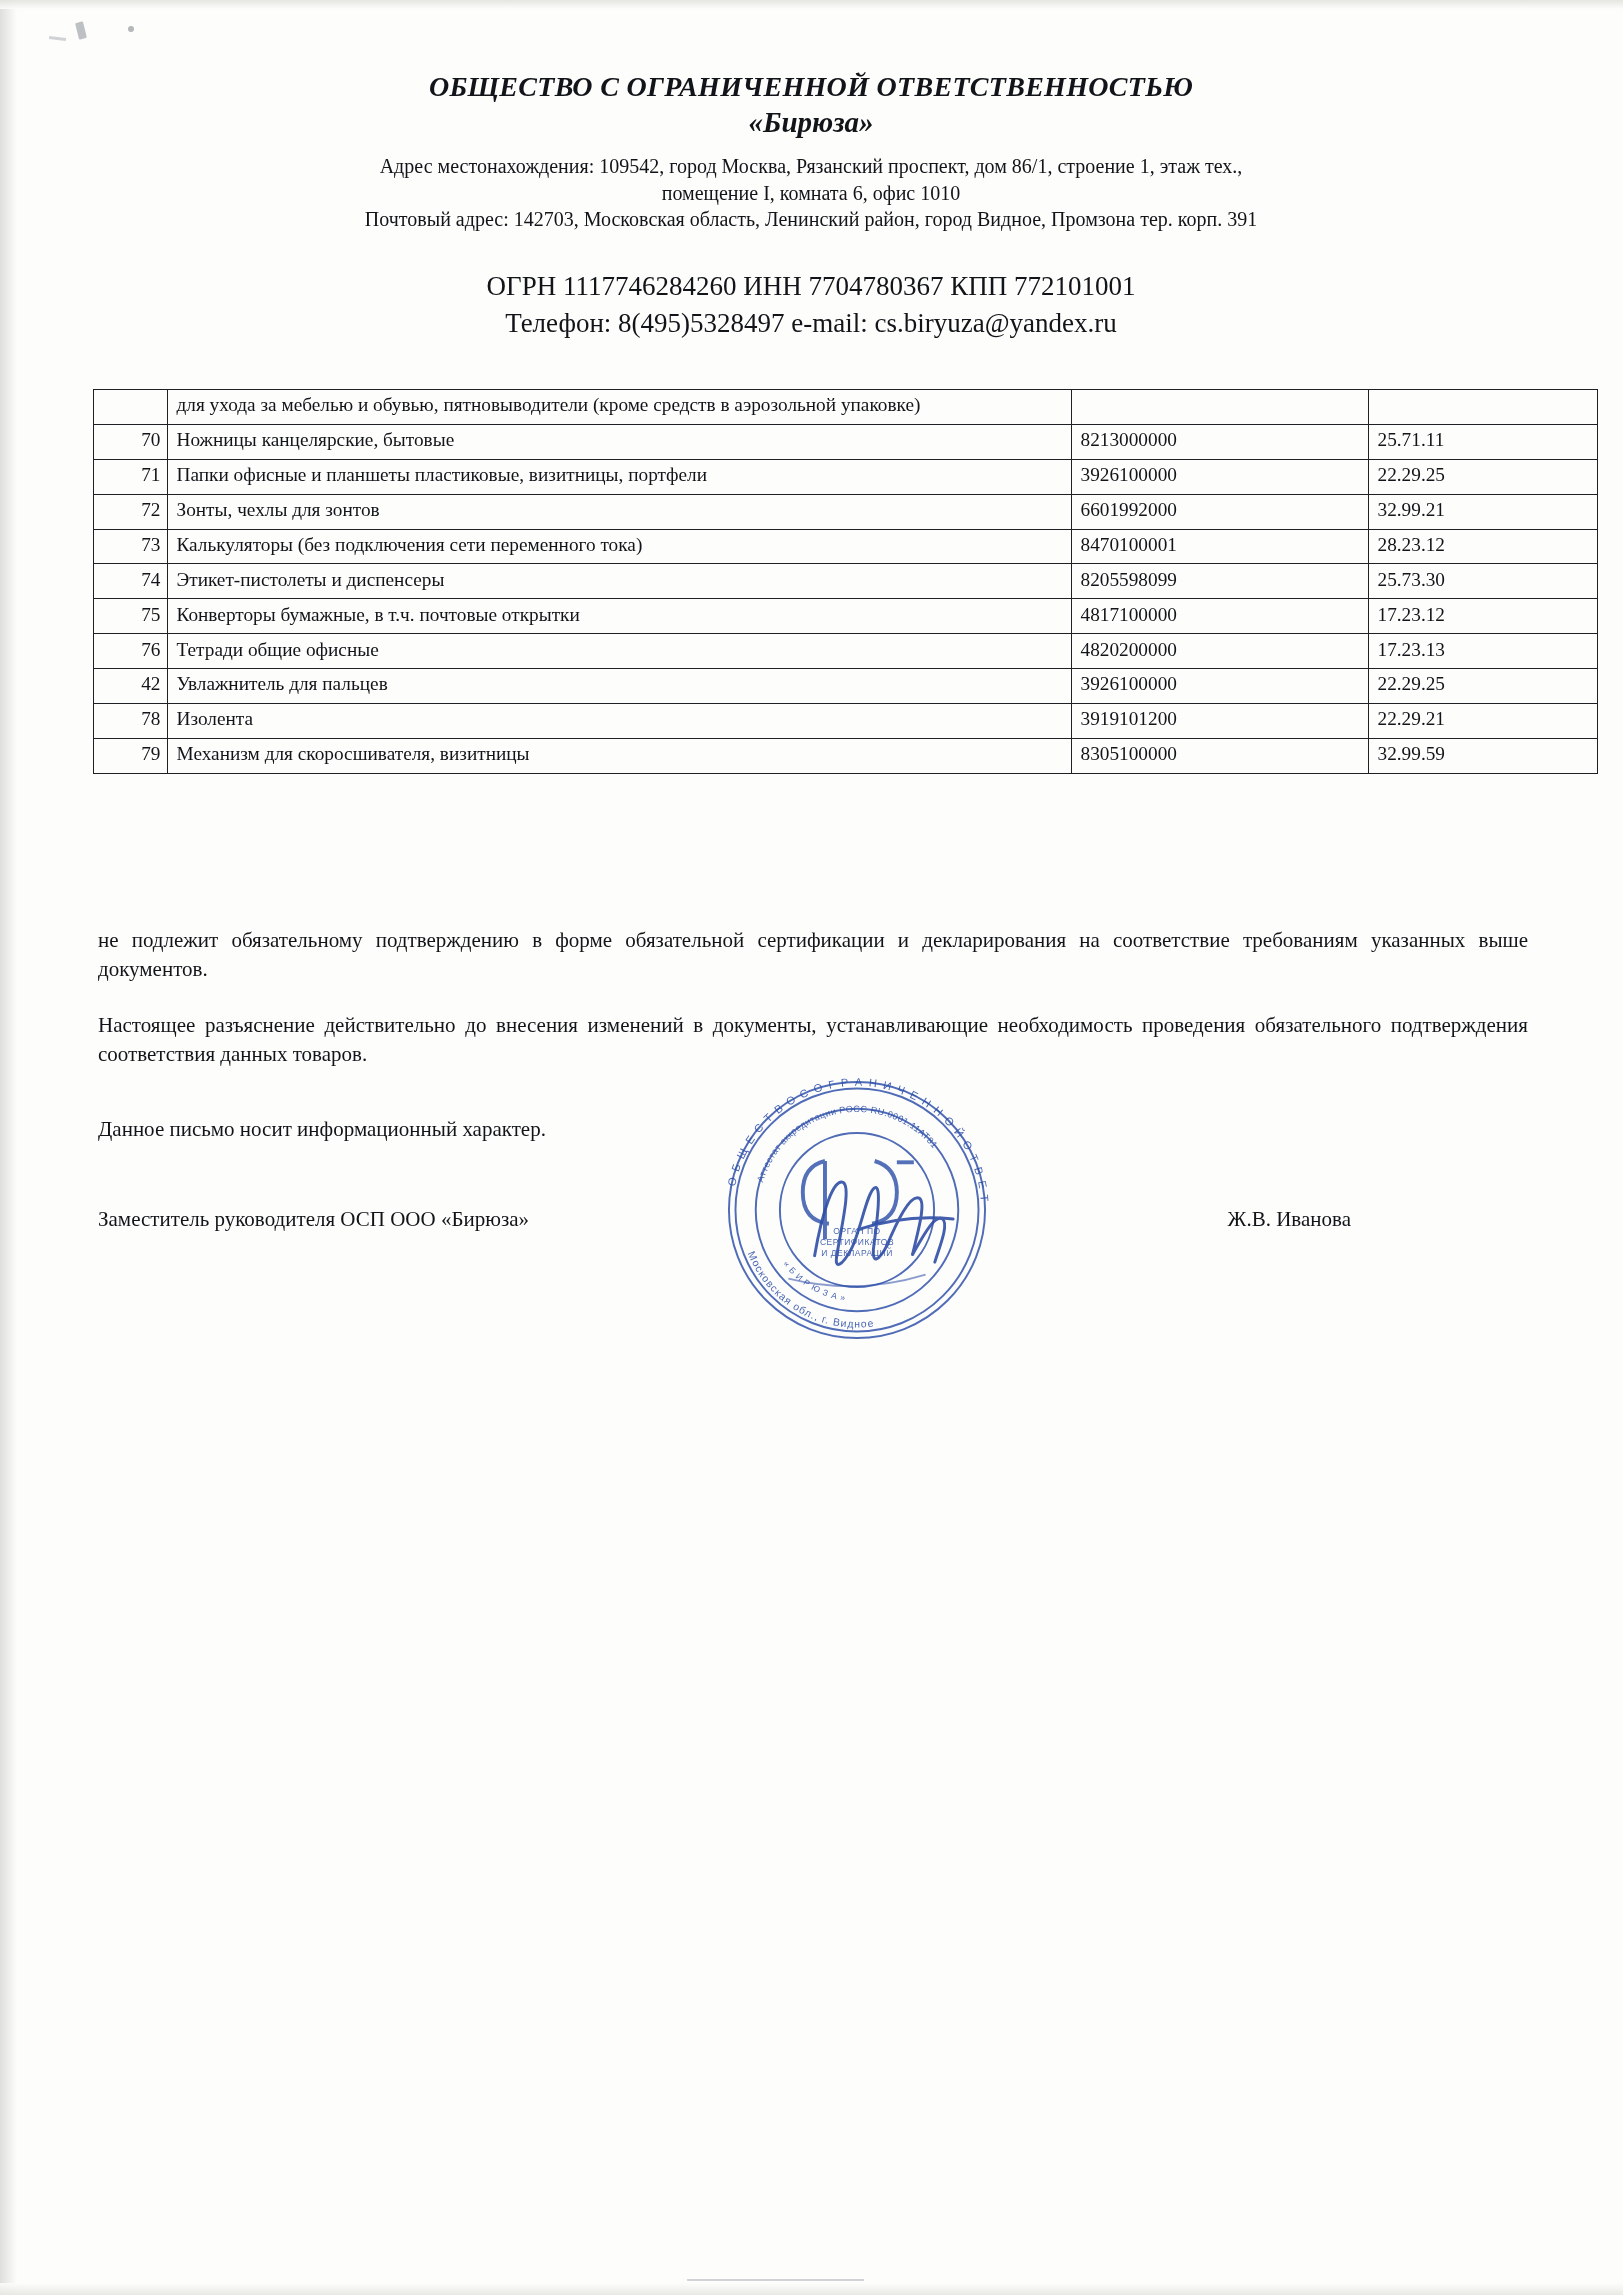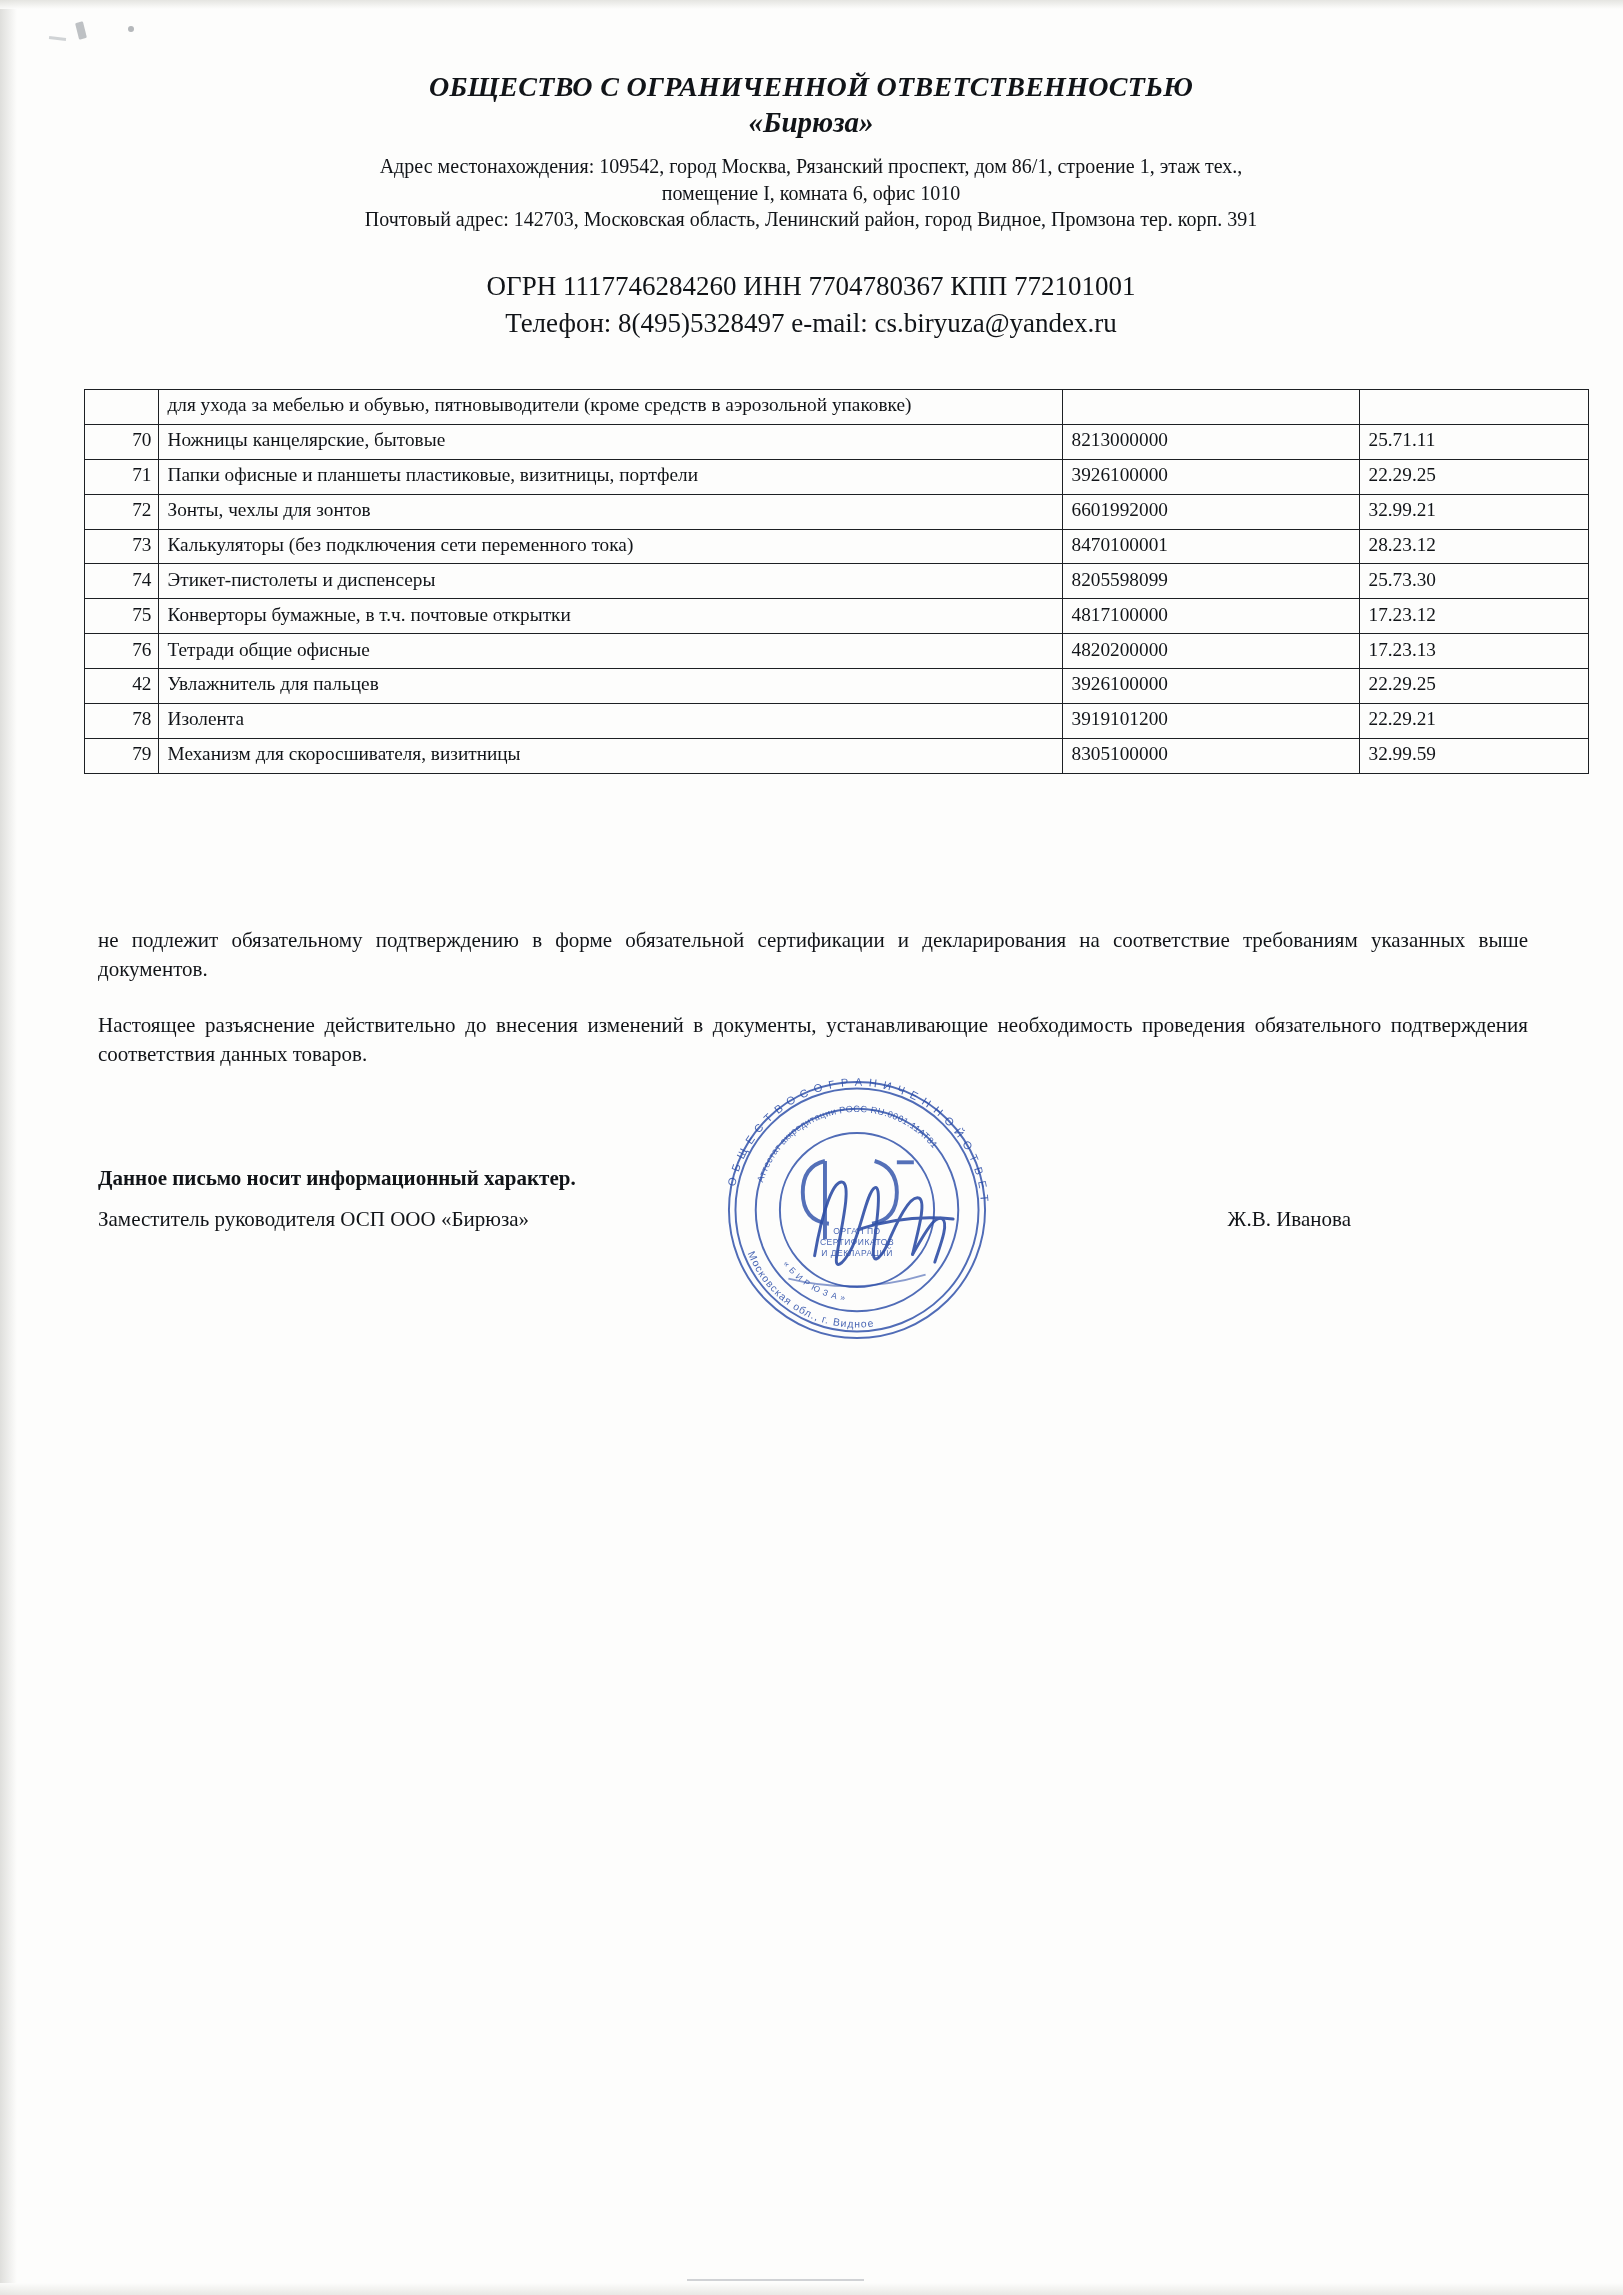--- a/index.html
+++ b/index.html
@@ -110,21 +110,21 @@
   .reg-block {
     margin-top: 36px;
     font-size: 27px;
     line-height: 1.34;
   }
   .reg-line { display: block; }
 
   
   .goods-table {
     position: absolute;
-    left: 84px;
+    left: 93px;
     top: 389px;
     width: 1440px;
     border-collapse: collapse;
     table-layout: fixed;
     font-size: 19.3px;
   }
   .goods-table td {
     border: 1px solid #1d2024;
     padding: 3.3px 6.5px 4.6px 8.5px;
     vertical-align: top;
@@ -139,21 +139,21 @@
   
   .body-text {
     position: absolute;
     left: 98px;
     width: 1430px;
     font-size: 21px;
     line-height: 1.38;
   }
   .p1 { top: 926px; text-align: justify; }
   .p2 { top: 1011px; text-align: justify; }
-  .p3 { top: 1164px; font-weight: bold; }
+  .p3 { top: 1115px; }
 
   .sign-row {
     position: absolute;
     left: 98px;
     top: 1207px;
     width: 1430px;
     font-size: 21px;
     display: flex;
     justify-content: space-between;
     align-items: baseline;

